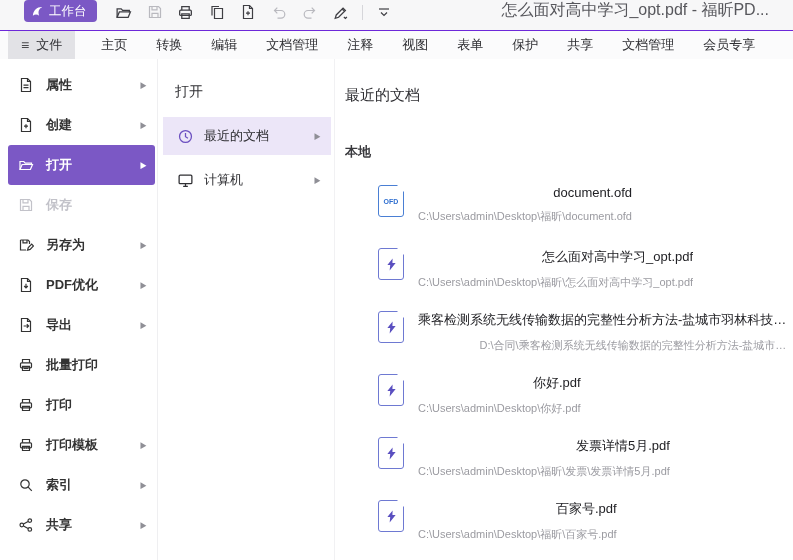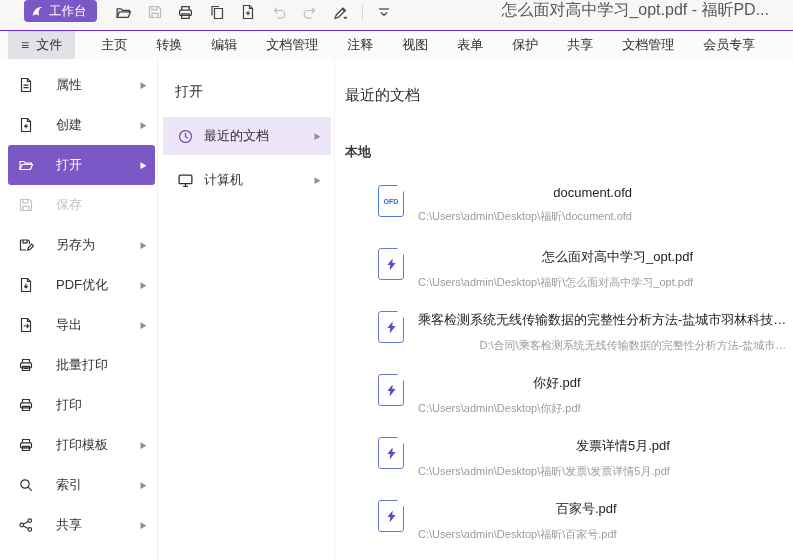--- a/index.html
+++ b/index.html
@@ -43,22 +43,22 @@
   .menu-item{cursor:default;}
 
   
   .backstage{position:absolute;top:59px;left:0;right:0;bottom:0;background:#fff;}
   .col-sep1{position:absolute;top:0;bottom:0;left:157px;width:1px;background:#efeff1;}
   .col-sep2{position:absolute;top:0;bottom:0;left:334px;width:1px;background:#f1f1f3;}
 
   
   .left-col{position:absolute;left:8px;top:6px;width:147px;}
   .fm-row{
-    height:40px;display:flex;align-items:center;gap:22px;
-    padding:0 8px 0 10px;font-size:13px;color:#333;border-radius:3px;cursor:default;
+    height:40px;display:flex;align-items:center;gap:12px;
+    padding:0 8px 0 10px;font-size:13px;color:#333;border-radius:3px;cursor:default;font-weight:bold;
   }
   .fm-row .mi{width:16px;height:16px;flex:0 0 16px;}
   .fm-row .arrow{margin-left:auto;font-size:9px;color:#8f8f96;transform:scale(.85,1);}
   .fm-row.sel{background:#7b58c5;color:#fff;}
   .fm-row.sel .arrow{color:#fff;}
   .fm-row.disabled{color:#c2c2c9;}
 
   
   .mid-col{position:absolute;left:163px;top:0;width:168px;}
   .mid-header{font-size:14px;color:#2f2f33;padding:24px 12px 16px 12px;}

